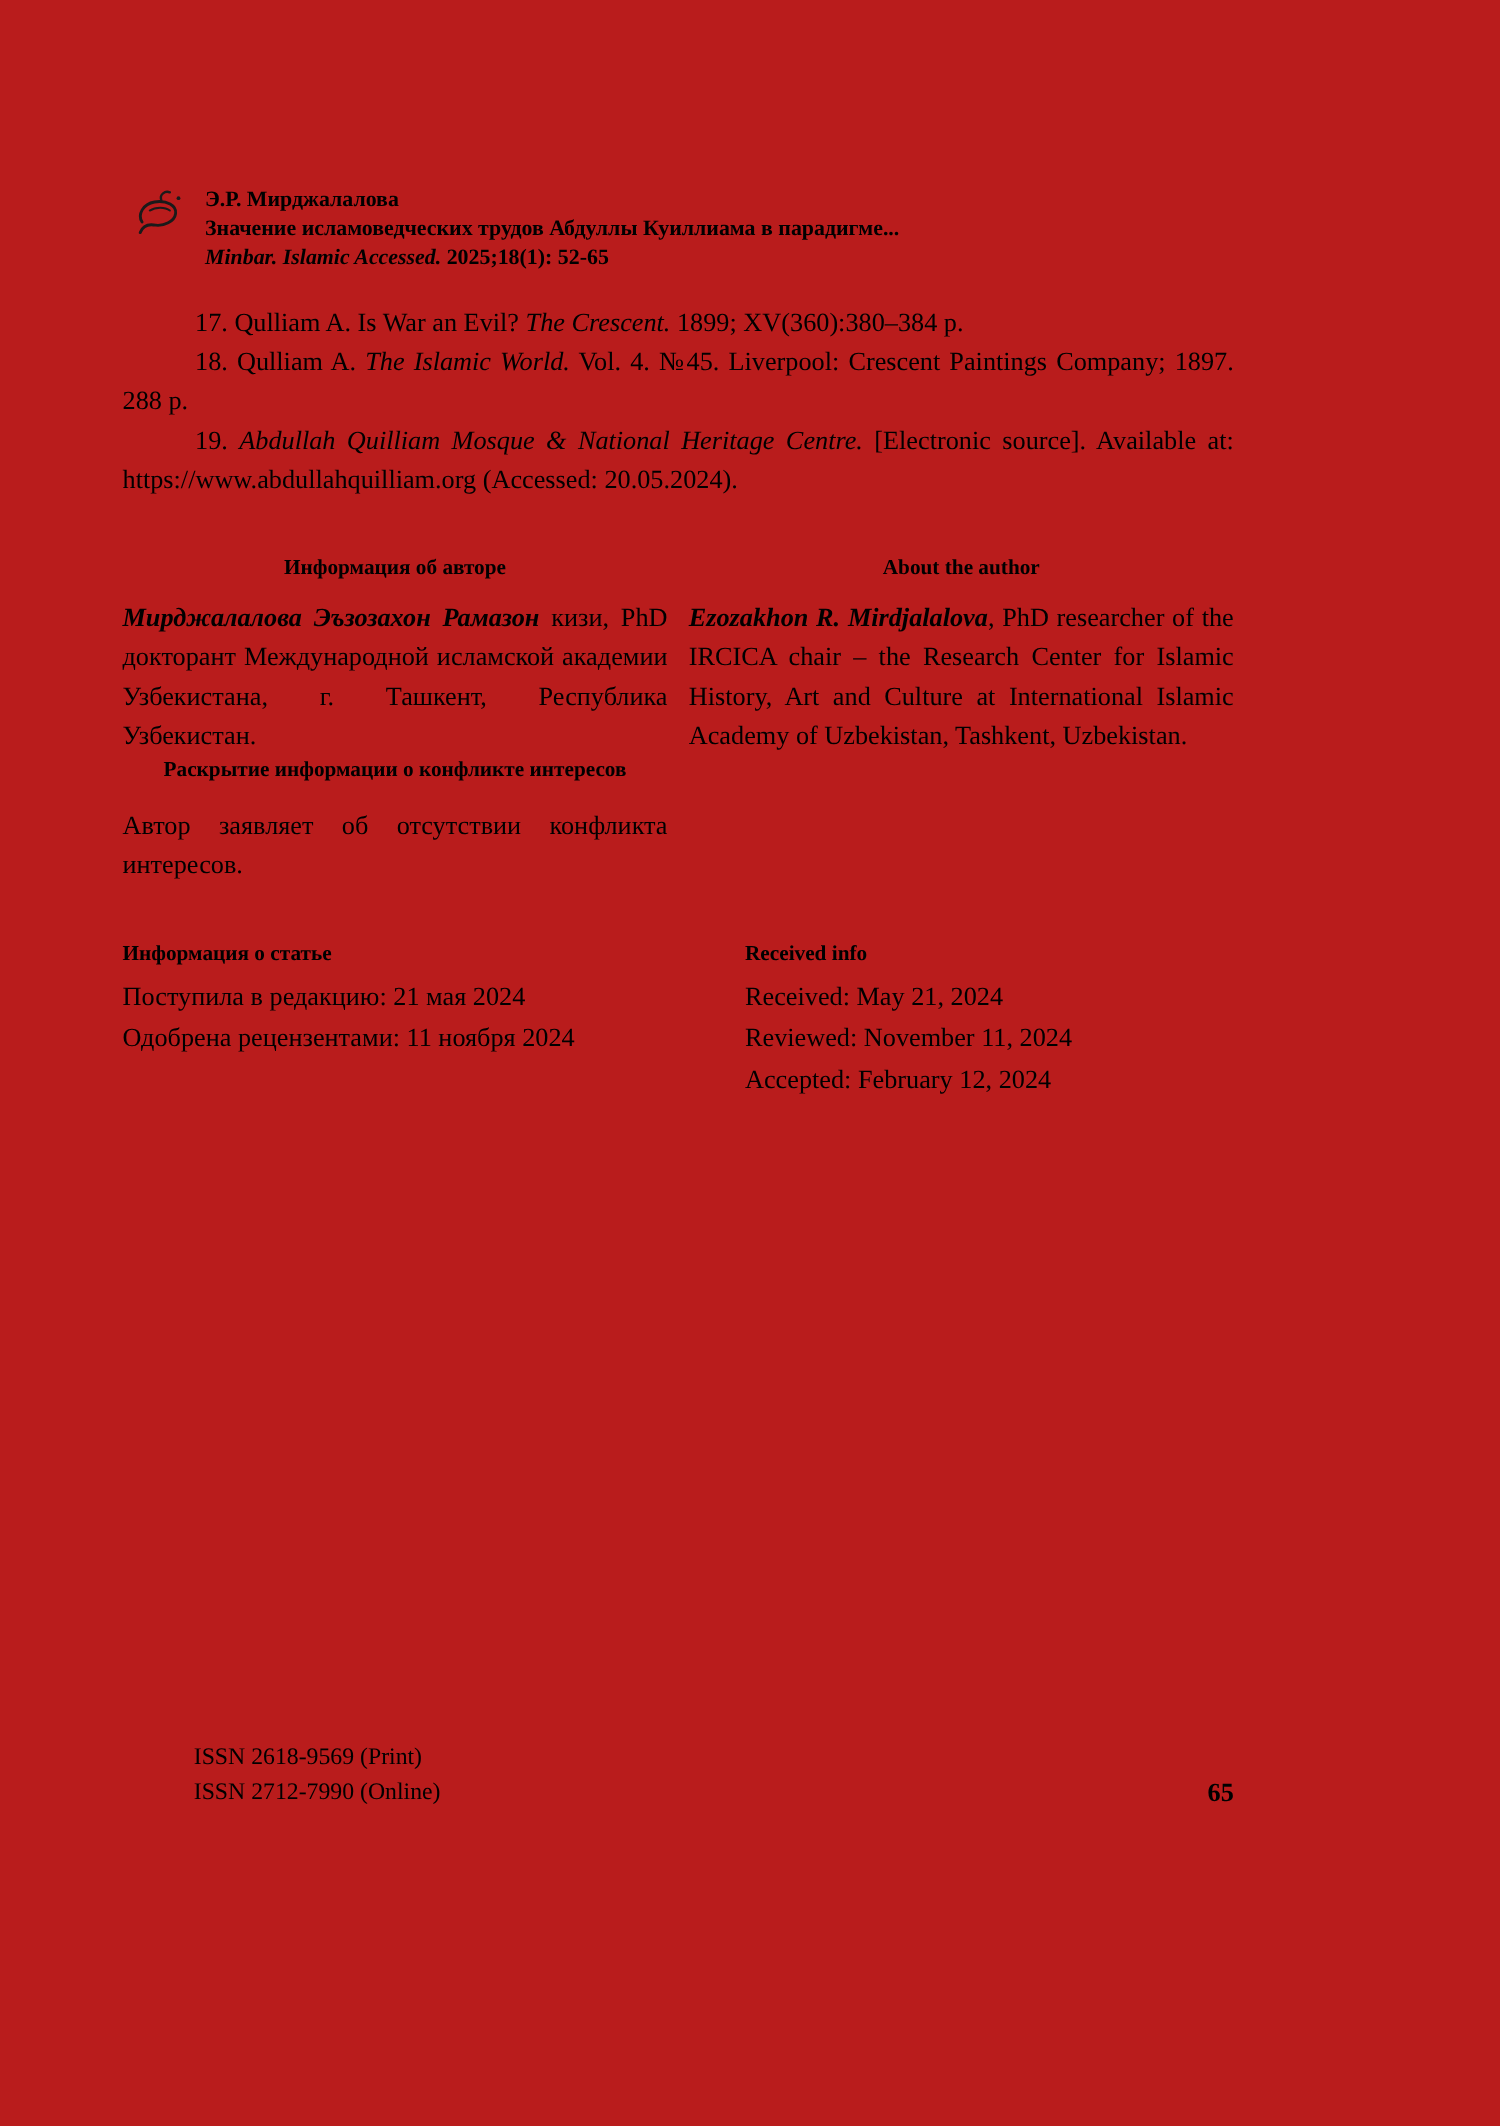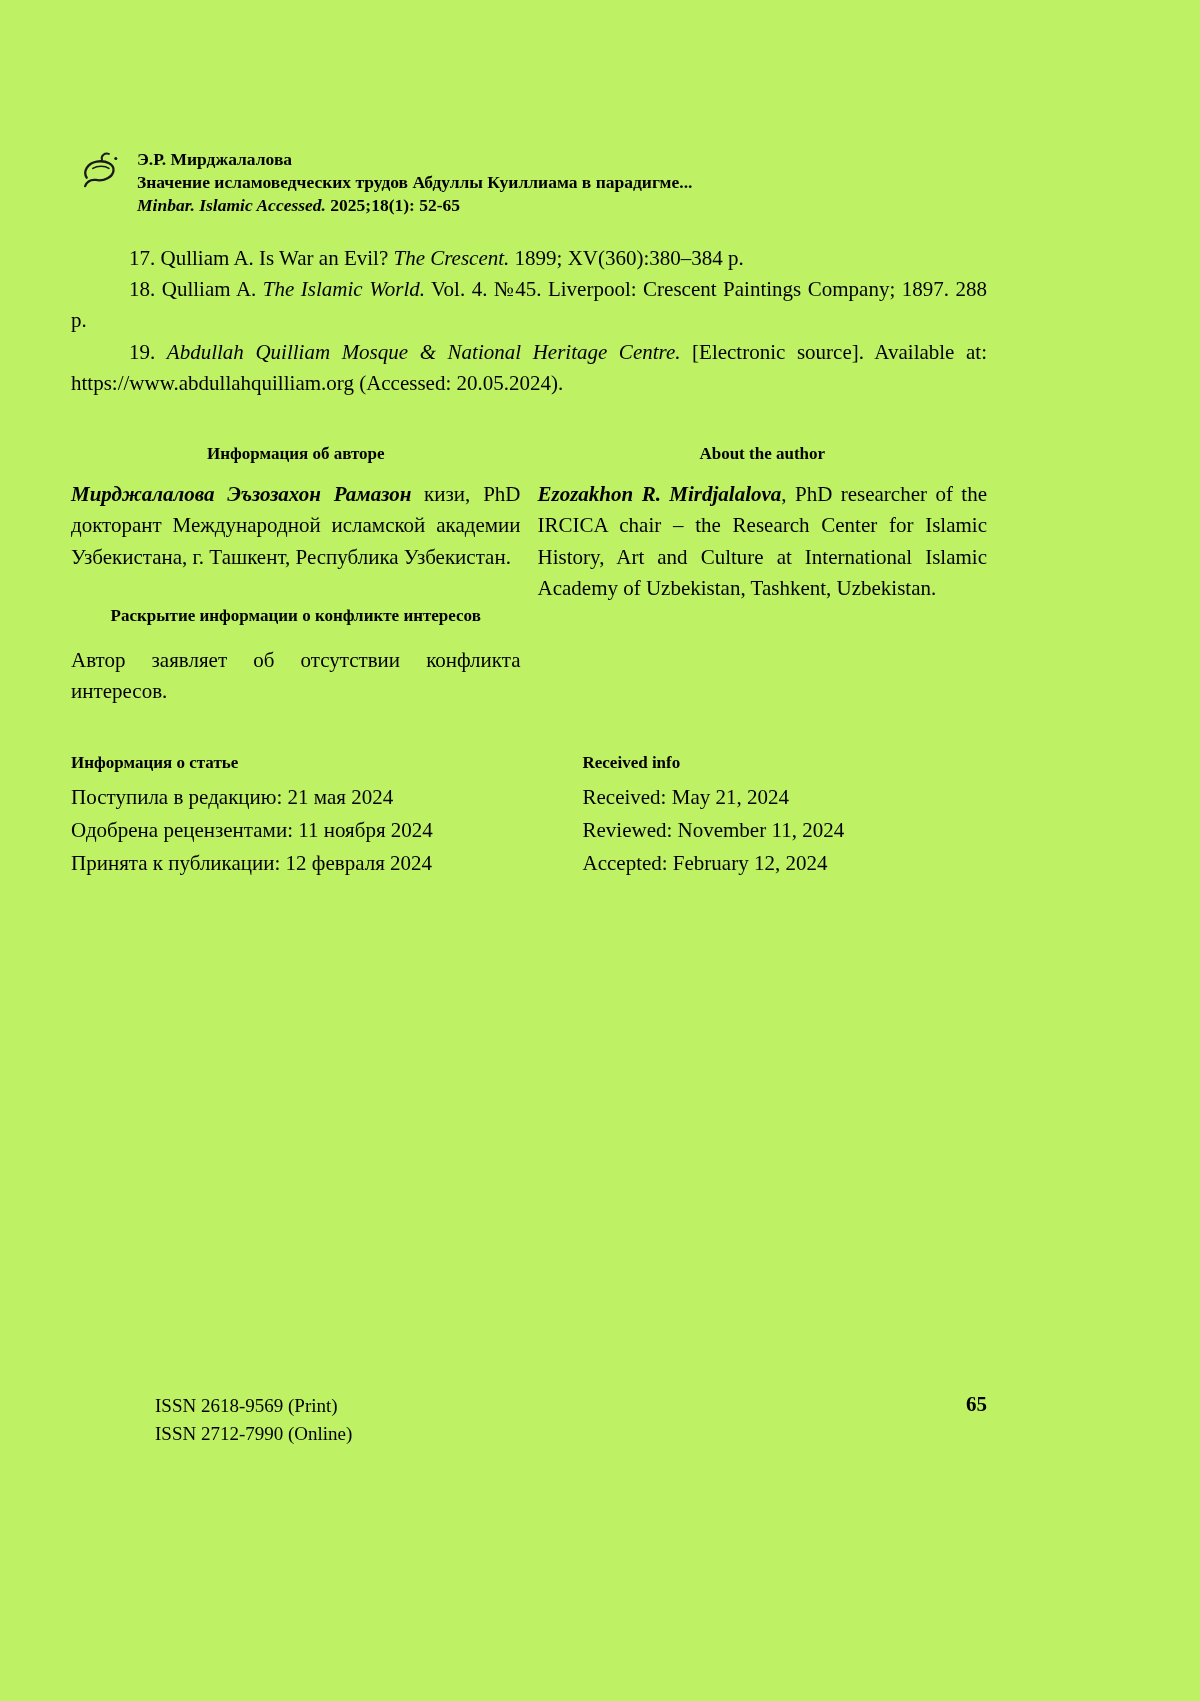--- a/index.html
+++ b/index.html
@@ -1,25 +1,25 @@
 <!DOCTYPE html>
 <html><head>
 <meta charset="utf-8">
 <style>
   * { box-sizing: border-box; }
   html, body { margin: 0; padding: 0; background: #ffffff; }
   .page {
     position: relative;
     width: 1200px;
     height: 1701px;
-    background: #bef264;
+    background: #b91c1c;
     color: #000000;
     font-family: "Liberation Serif", serif;
     font-size: 21px;
-    padding: 148px 213px 0 71px;
+    padding: 148px 213px 0 98px;
     overflow: hidden;
   }
   .bold { font-weight: bold; }
   .italic { font-style: italic; }
   .bolditalic { font-weight: bold; font-style: italic; }
 
   
   .page-header { display: flex; align-items: flex-start; gap: 12px; margin-left: 8px; margin-bottom: 26px; }
   .logo { flex: 0 0 auto; margin-top: 2px; }
   .header-lines { flex: 1; }
@@ -39,21 +39,21 @@
   .conflicts-section .col-heading { margin-bottom: 17px; }
   .article-info-section { margin-top: 44px; }
   .article-info-section .col-heading { text-align: left; margin-bottom: 7px; }
   .article-info-section .col-en { padding-left: 45px; }
   .info-line { line-height: 1.57; }
 
   
   .page-footer {
     position: absolute;
     left: 155px; right: 213px; top: 1392px;
-    display: flex; justify-content: space-between; align-items: flex-start;
+    display: flex; justify-content: space-between; align-items: flex-end;
   }
   .issn { font-size: 19px; line-height: 1.45; }
   .page-number { font-size: 21px; font-weight: bold; }
 </style>
 </head>
 <body>
 
 <div class="page">
 
   <header class="page-header">
@@ -94,21 +94,20 @@
       <h3 class="col-heading centered">Раскрытие информации о конфликте интересов</h3>
       <p class="body-text">Автор заявляет об отсутствии конфликта интересов.</p>
     </div>
   </section>
 
   <section class="two-col article-info-section">
     <div class="col">
       <h3 class="col-heading">Информация о статье</h3>
       <div class="info-line">Поступила в редакцию: 21 мая 2024</div>
       <div class="info-line">Одобрена рецензентами: 11 ноября 2024</div>
-      <div class="info-line">Принята к публикации: 12 февраля 2024</div>
     </div>
     <div class="col col-en">
       <h3 class="col-heading">Received info</h3>
       <div class="info-line">Received: May 21, 2024</div>
       <div class="info-line">Reviewed: November 11, 2024</div>
       <div class="info-line">Accepted: February 12, 2024</div>
     </div>
   </section>
 
   <footer class="page-footer">

